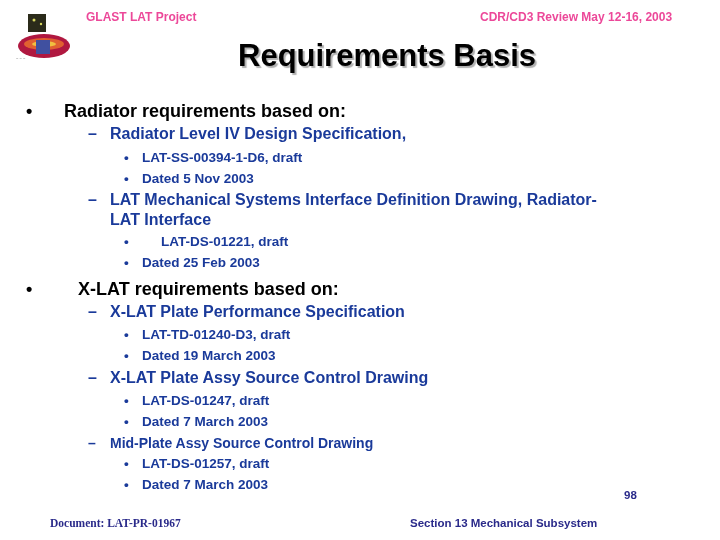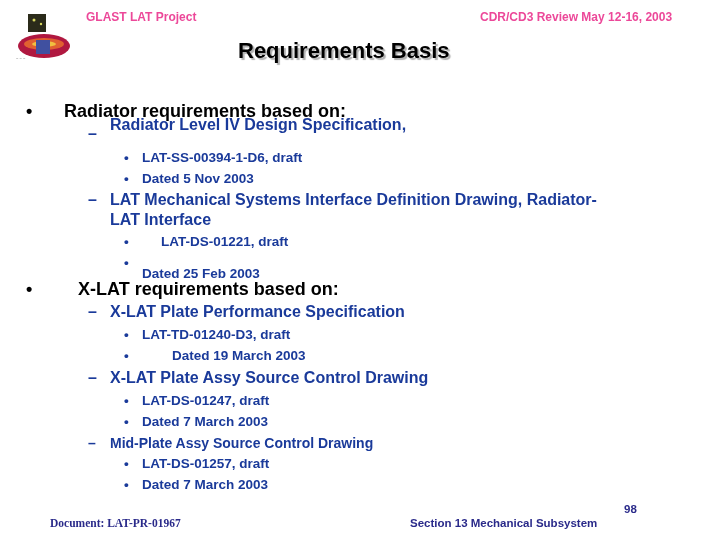--- a/index.html
+++ b/index.html
@@ -1,19 +1,19 @@
 <!DOCTYPE html>
 <html><head>
 <meta charset="utf-8">
 <style>
   html, body { margin: 0; padding: 0; background: #ffffff; }
   body { width: 720px; height: 540px; position: relative; overflow: hidden; font-family: "Liberation Sans", sans-serif; }
   .abs { position: absolute; white-space: nowrap; }
   .hdr { font-size: 12px; font-weight: bold; color: #ec4899; }
-  .title { font-size: 22px; font-weight: bold; color: #000; text-shadow: 2px 2px 1px #b0b0b0; }
+  .title { font-size: 31px; font-weight: bold; color: #000; text-shadow: 2px 2px 1px #b0b0b0; }
   .l1 { font-size: 18px; font-weight: bold; color: #000; }
   .l2 { font-size: 16px; font-weight: bold; color: #1a3a9a; }
   .l2s { font-size: 14px; font-weight: bold; color: #1a3a9a; }
   .l3 { font-size: 13.5px; font-weight: bold; color: #1a3a9a; }
   .foot { font-size: 11.5px; font-weight: bold; color: #2a2a8a; }
   .logo { position: absolute; left: 10px; top: 10px; width: 68px; height: 56px; }
 </style>
 </head>
 <body>
 
@@ -32,53 +32,53 @@
 
 <div class="abs hdr" style="left:86px; top:10px;">GLAST LAT Project</div>
 <div class="abs hdr" style="left:480px; top:10px;">CDR/CD3 Review May 12-16, 2003</div>
 
 <div class="abs title" style="left:238px; top:38px;">Requirements Basis</div>
 
 <div class="abs l1" style="left:26px; top:101px;">•</div>
 <div class="abs l1" style="left:64px; top:101px;">Radiator requirements based on:</div>
 
 <div class="abs l2" style="left:88px; top:125px;">–</div>
-<div class="abs l2" style="left:110px; top:116px;text-align:right;">Radiator Level IV Design Specification,</div>
+<div class="abs l2" style="left:110px; top:125px;text-align:right;">Radiator Level IV Design Specification,</div>
 <div class="abs l3" style="left:124px; top:150px;">•</div>
 <div class="abs l3" style="left:142px; top:150px;">LAT-SS-00394-1-D6, draft</div>
 <div class="abs l3" style="left:124px; top:171px;">•</div>
 <div class="abs l3" style="left:142px; top:171px;">Dated 5 Nov 2003</div>
 
 <div class="abs l2" style="left:88px; top:191px;">–</div>
 <div class="abs l2" style="left:110px; top:191px;">LAT Mechanical Systems Interface Definition Drawing, Radiator-</div>
 <div class="abs l2" style="left:110px; top:211px;">LAT Interface</div>
 <div class="abs l3" style="left:124px; top:234px;">•</div>
 <div class="abs l3" style="left:126px; top:234px;margin-left:35px;">LAT-DS-01221, draft</div>
 <div class="abs l3" style="left:124px; top:255px;">•</div>
-<div class="abs l3" style="left:142px; top:255px;margin-top:11px;">Dated 25 Feb 2003</div>
+<div class="abs l3" style="left:142px; top:255px;">Dated 25 Feb 2003</div>
 
 <div class="abs l1" style="left:26px; top:279px;">•</div>
 <div class="abs l1" style="left:78px; top:279px;">X-LAT requirements based on:</div>
 
 <div class="abs l2" style="left:88px; top:303px;">–</div>
 <div class="abs l2" style="left:110px; top:303px;">X-LAT Plate Performance Specification</div>
 <div class="abs l3" style="left:124px; top:327px;">•</div>
 <div class="abs l3" style="left:142px; top:327px;">LAT-TD-01240-D3, draft</div>
 <div class="abs l3" style="left:124px; top:348px;">•</div>
-<div class="abs l3" style="left:142px; top:348px;margin-left:30px;">Dated 19 March 2003</div>
+<div class="abs l3" style="left:142px; top:348px;">Dated 19 March 2003</div>
 
 <div class="abs l2" style="left:88px; top:369px;">–</div>
 <div class="abs l2" style="left:110px; top:369px;">X-LAT Plate Assy Source Control Drawing</div>
 <div class="abs l3" style="left:124px; top:393px;">•</div>
 <div class="abs l3" style="left:142px; top:393px;">LAT-DS-01247, draft</div>
 <div class="abs l3" style="left:124px; top:414px;">•</div>
 <div class="abs l3" style="left:142px; top:414px;">Dated 7 March 2003</div>
 
 <div class="abs l2s" style="left:88px; top:435px;">–</div>
 <div class="abs l2s" style="left:110px; top:435px;">Mid-Plate Assy Source Control Drawing</div>
 <div class="abs l3" style="left:124px; top:456px;">•</div>
 <div class="abs l3" style="left:142px; top:456px;">LAT-DS-01257, draft</div>
 <div class="abs l3" style="left:124px; top:477px;">•</div>
 <div class="abs l3" style="left:142px; top:477px;">Dated 7 March 2003</div>
 
 <div class="abs foot" style="left:50px; top:517px;font-family:Liberation Serif, serif;">Document:  LAT-PR-01967</div>
 <div class="abs foot" style="left:410px; top:517px;">Section 13   Mechanical Subsystem</div>
-<div class="abs foot" style="left:624px; top:503px;">98</div>
+<div class="abs foot" style="left:624px; top:489px;">98</div>
 
 </body></html>

